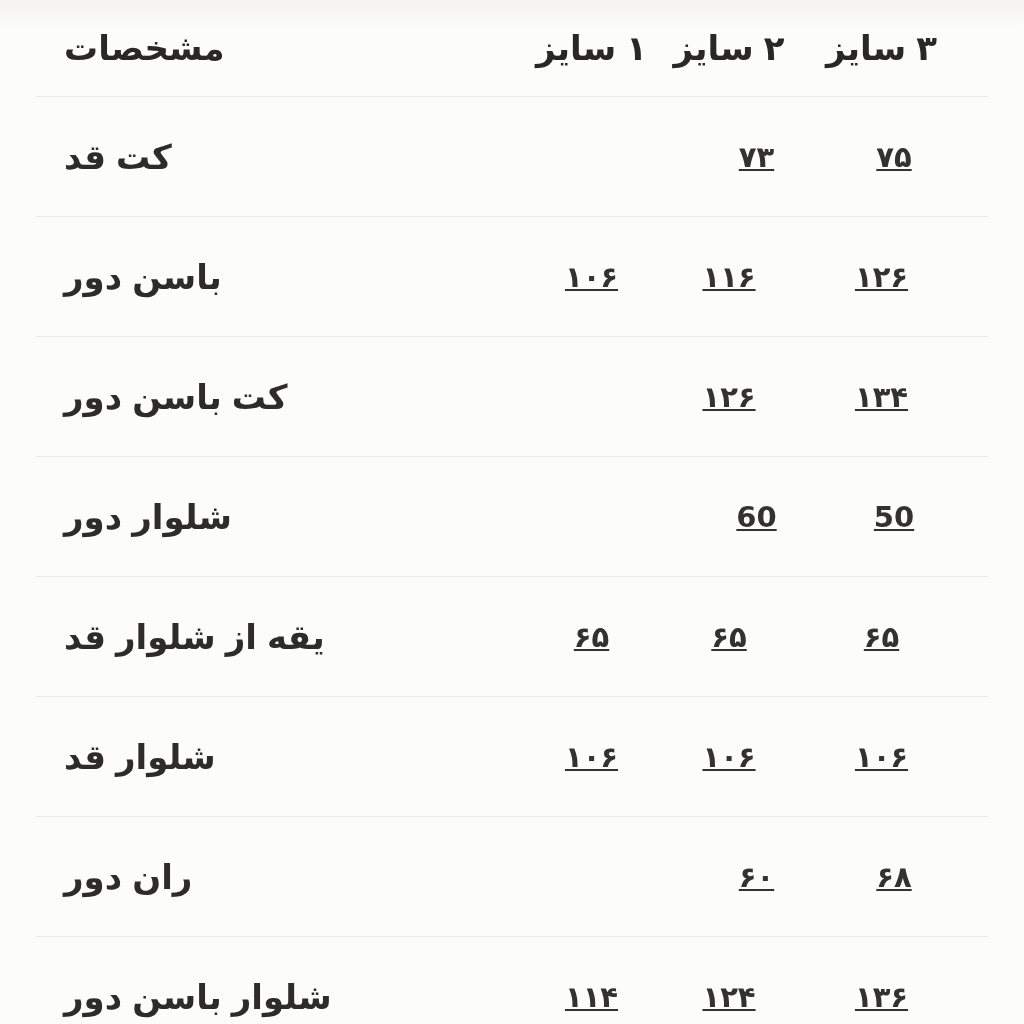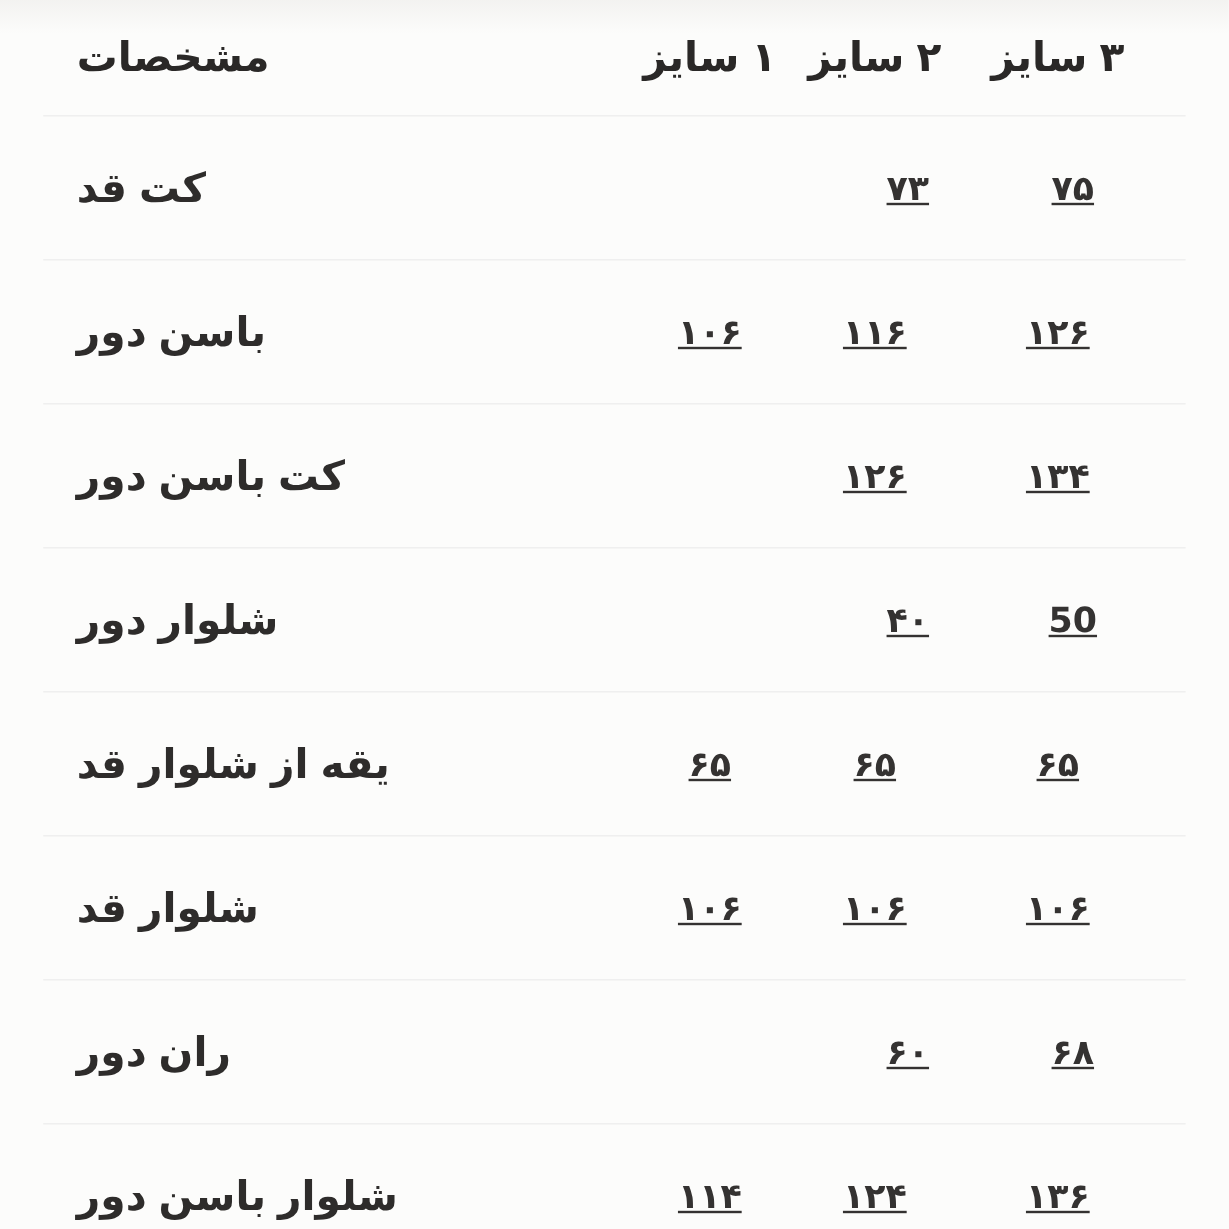--- a/index.html
+++ b/index.html
@@ -134,21 +134,21 @@
         </div>
       <div class="cell c2 num">۱۲۶</div>
       <div class="cell c3 num">۱۳۴</div>
     </div>
 
     <div class="trow drow">
       <div class="lbl fa-words">
           <span dir="rtl">دور</span>
           <span dir="rtl">شلوار</span>
         </div>
-      <div class="cell c1 num">۴۰</div>
+      <div class="cell c1 num">60</div>
       <div class="cell c2 num">50</div>
     </div>
 
     <div class="trow drow">
       <div class="lbl fa-words">
           <span dir="rtl">قد</span>
           <span dir="rtl">شلوار</span>
           <span dir="rtl">از</span>
           <span dir="rtl">یقه</span>
         </div>

